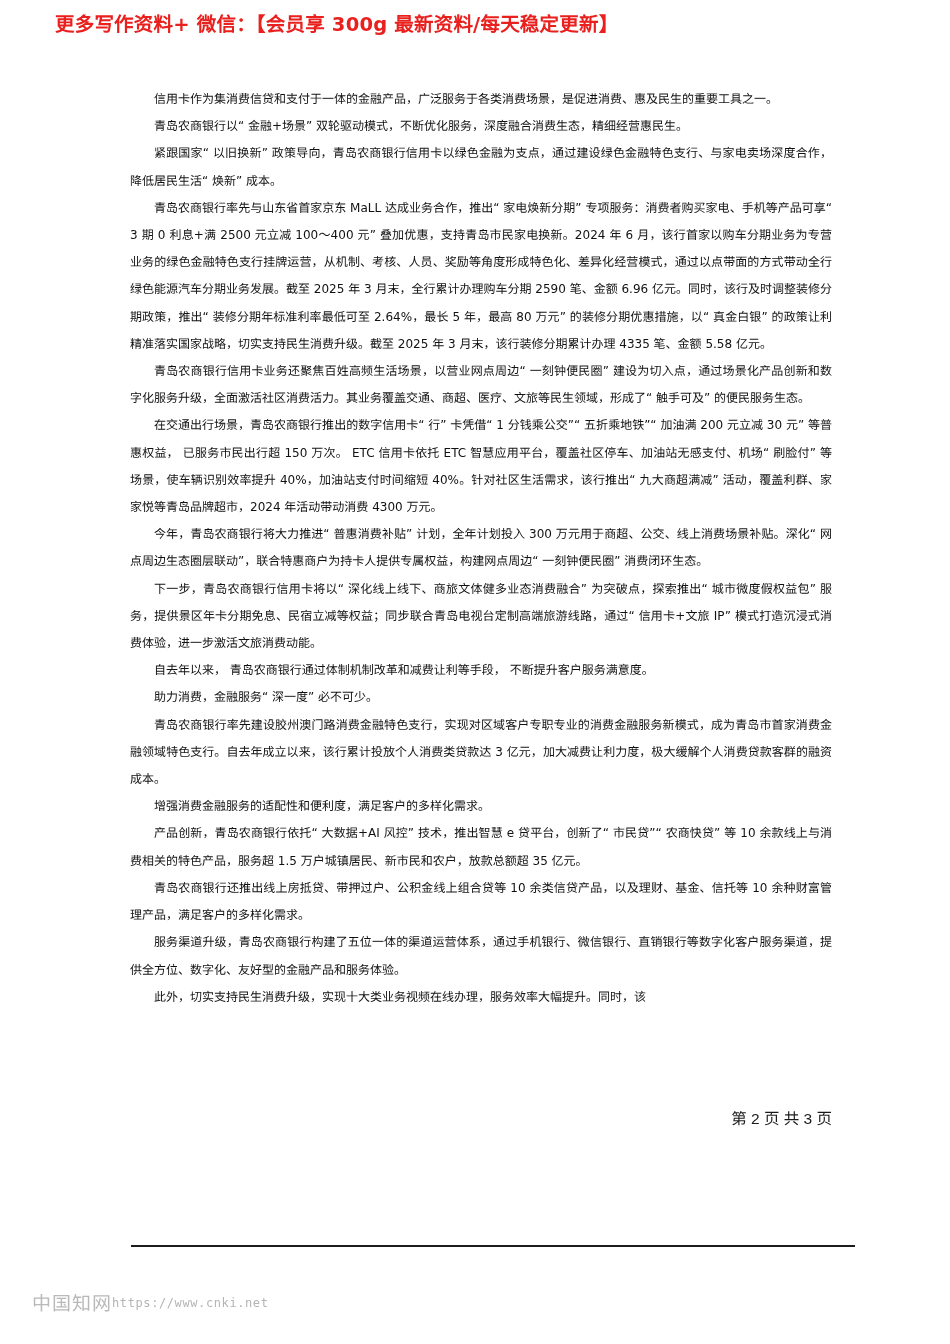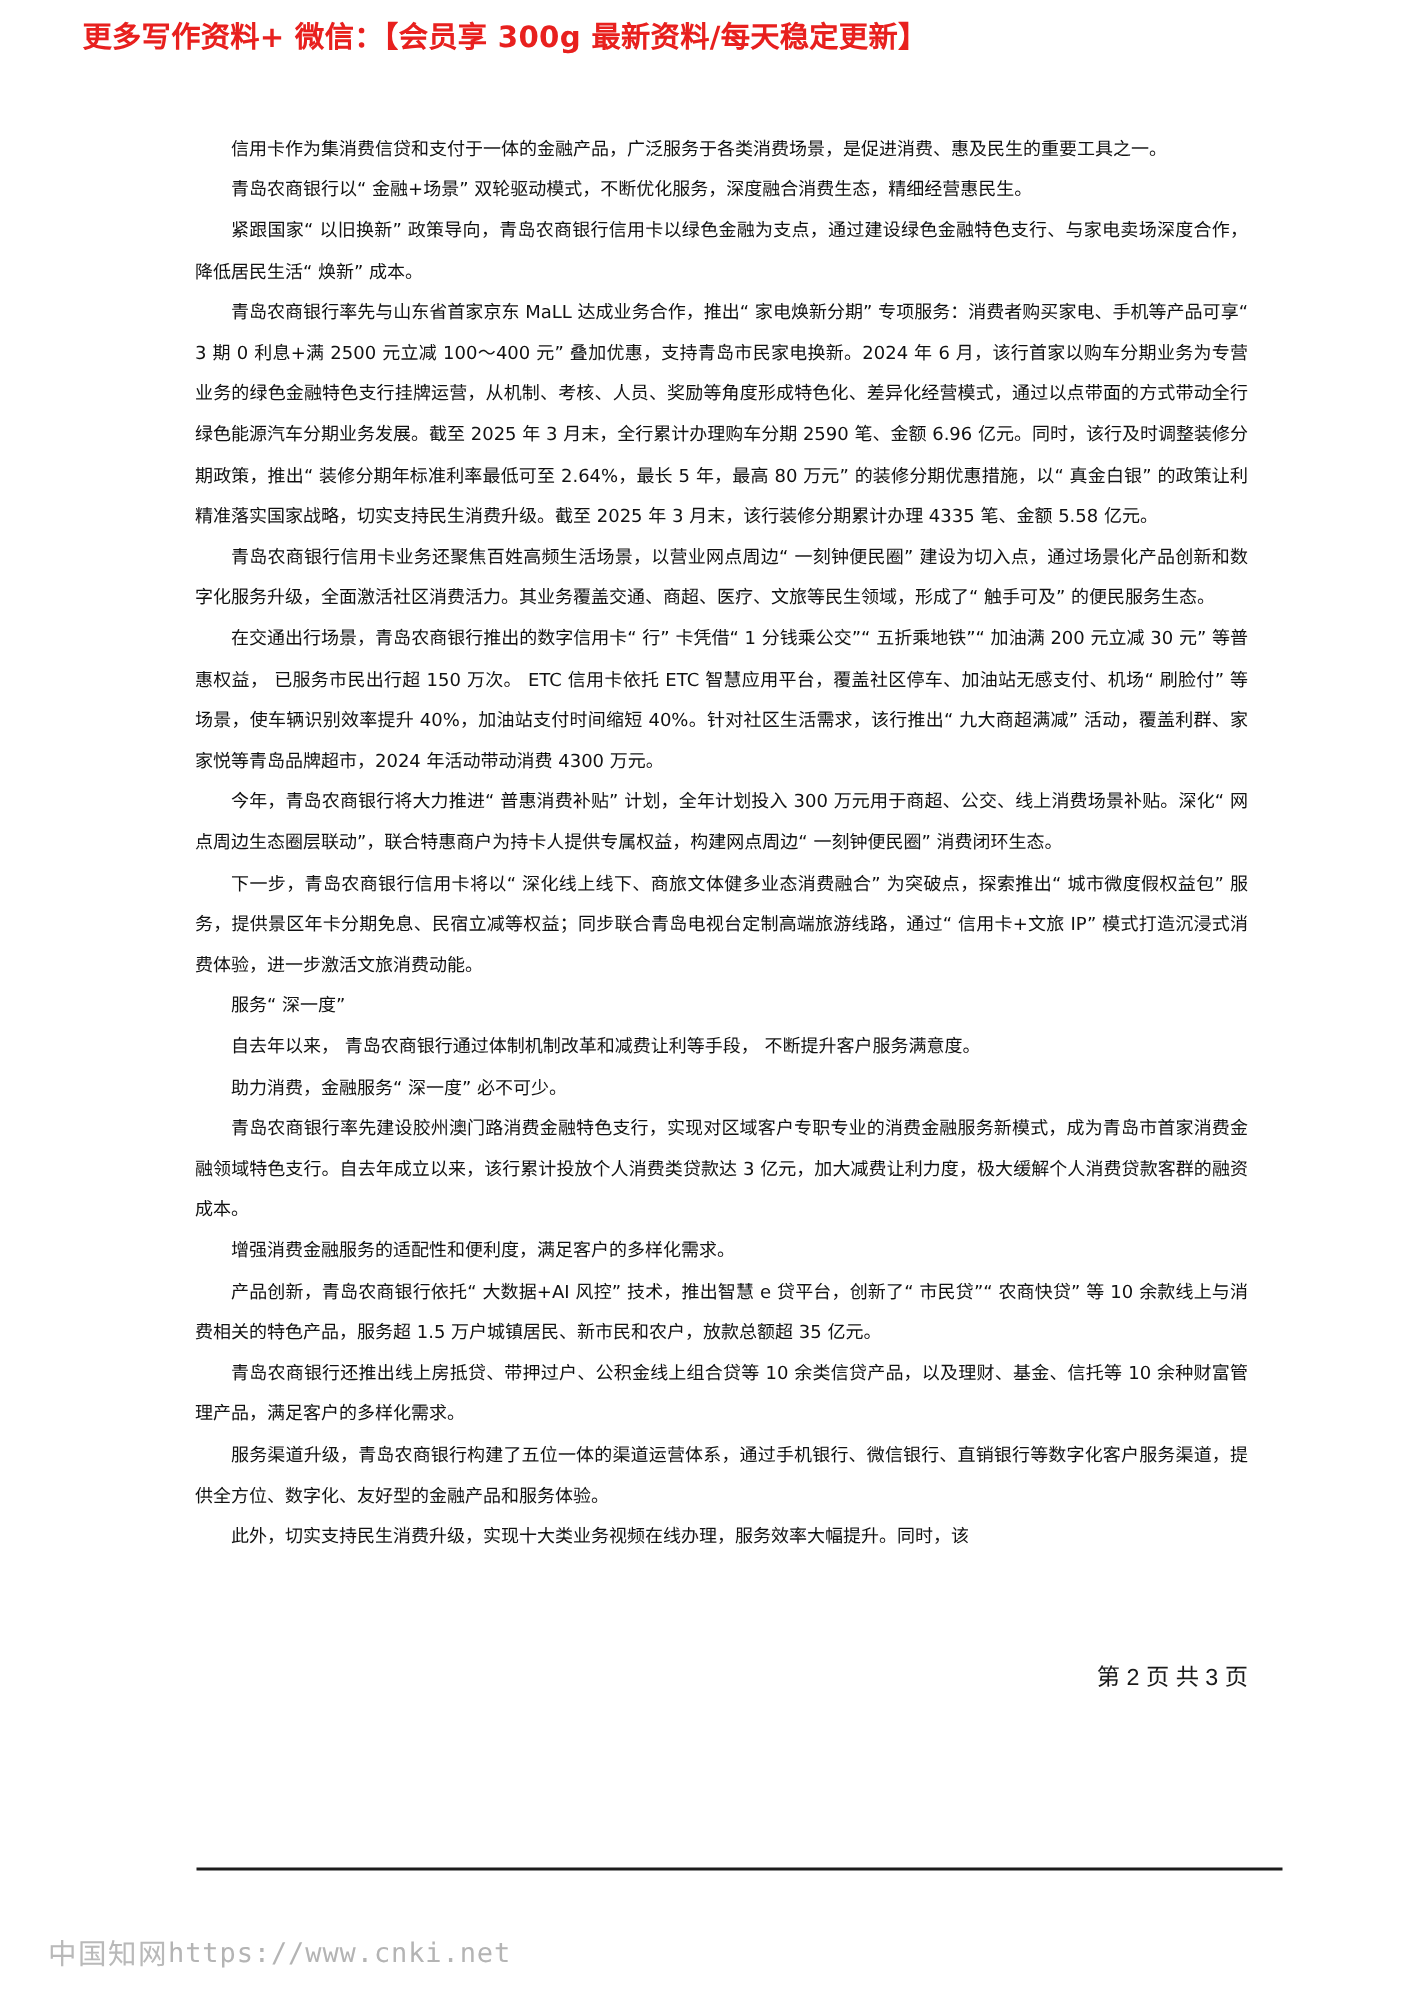--- a/index.html
+++ b/index.html
@@ -92,21 +92,21 @@
     opacity: 1;
   }
   .watermark-brand {
     font-size: 19px;
     line-height: 24px;
     color: #b9b9b9;
     font-family: "DejaVu Sans", "Liberation Sans", sans-serif;
     letter-spacing: 1px;
   }
   .watermark-url {
-    font-size: 18px;
+    font-size: 12px;
     line-height: 24px;
     color: #b4b4b4;
     font-family: "DejaVu Sans Mono", "Liberation Mono", monospace;
     letter-spacing: 0.6px;
   }
 </style>
 </head>
 <body>
 
 <div class="page">
@@ -115,21 +115,20 @@
 
   <div class="body-column">
     <p class="para">信用卡作为集消费信贷和支付于一体的金融产品，广泛服务于各类消费场景，是促进消费、惠及民生的重要工具之一。</p>
     <p class="para">青岛农商银行以“ 金融+场景” 双轮驱动模式，不断优化服务，深度融合消费生态，精细经营惠民生。</p>
     <p class="para">紧跟国家“ 以旧换新” 政策导向，青岛农商银行信用卡以绿色金融为支点，通过建设绿色金融特色支行、与家电卖场深度合作，降低居民生活“ 焕新” 成本。</p>
     <p class="para">青岛农商银行率先与山东省首家京东 MaLL 达成业务合作，推出“ 家电焕新分期” 专项服务：消费者购买家电、手机等产品可享“ 3 期 0 利息+满 2500 元立减 100～400 元” 叠加优惠，支持青岛市民家电换新。2024 年 6 月，该行首家以购车分期业务为专营业务的绿色金融特色支行挂牌运营，从机制、考核、人员、奖励等角度形成特色化、差异化经营模式，通过以点带面的方式带动全行绿色能源汽车分期业务发展。截至 2025 年 3 月末，全行累计办理购车分期 2590 笔、金额 6.96 亿元。同时，该行及时调整装修分期政策，推出“ 装修分期年标准利率最低可至 2.64%，最长 5 年，最高 80 万元” 的装修分期优惠措施，以“ 真金白银” 的政策让利精准落实国家战略，切实支持民生消费升级。截至 2025 年 3 月末，该行装修分期累计办理 4335 笔、金额 5.58 亿元。</p>
     <p class="para">青岛农商银行信用卡业务还聚焦百姓高频生活场景，以营业网点周边“ 一刻钟便民圈” 建设为切入点，通过场景化产品创新和数字化服务升级，全面激活社区消费活力。其业务覆盖交通、商超、医疗、文旅等民生领域，形成了“ 触手可及” 的便民服务生态。</p>
     <p class="para">在交通出行场景，青岛农商银行推出的数字信用卡“ 行” 卡凭借“ 1 分钱乘公交”“ 五折乘地铁”“ 加油满 200 元立减 30 元” 等普惠权益， 已服务市民出行超 150 万次。 ETC 信用卡依托 ETC 智慧应用平台，覆盖社区停车、加油站无感支付、机场“ 刷脸付” 等场景，使车辆识别效率提升 40%，加油站支付时间缩短 40%。针对社区生活需求，该行推出“ 九大商超满减” 活动，覆盖利群、家家悦等青岛品牌超市，2024 年活动带动消费 4300 万元。</p>
     <p class="para">今年，青岛农商银行将大力推进“ 普惠消费补贴” 计划，全年计划投入 300 万元用于商超、公交、线上消费场景补贴。深化“ 网点周边生态圈层联动”，联合特惠商户为持卡人提供专属权益，构建网点周边“ 一刻钟便民圈” 消费闭环生态。</p>
     <p class="para">下一步，青岛农商银行信用卡将以“ 深化线上线下、商旅文体健多业态消费融合” 为突破点，探索推出“ 城市微度假权益包” 服务，提供景区年卡分期免息、民宿立减等权益；同步联合青岛电视台定制高端旅游线路，通过“ 信用卡+文旅 IP” 模式打造沉浸式消费体验，进一步激活文旅消费动能。</p>
-    <p class="para">服务“ 深一度”</p>
     <p class="para">自去年以来， 青岛农商银行通过体制机制改革和减费让利等手段， 不断提升客户服务满意度。</p>
     <p class="para">助力消费，金融服务“ 深一度” 必不可少。</p>
     <p class="para">青岛农商银行率先建设胶州澳门路消费金融特色支行，实现对区域客户专职专业的消费金融服务新模式，成为青岛市首家消费金融领域特色支行。自去年成立以来，该行累计投放个人消费类贷款达 3 亿元，加大减费让利力度，极大缓解个人消费贷款客群的融资成本。</p>
     <p class="para">增强消费金融服务的适配性和便利度，满足客户的多样化需求。</p>
     <p class="para">产品创新，青岛农商银行依托“ 大数据+AI 风控” 技术，推出智慧 e 贷平台，创新了“ 市民贷”“ 农商快贷” 等 10 余款线上与消费相关的特色产品，服务超 1.5 万户城镇居民、新市民和农户，放款总额超 35 亿元。</p>
     <p class="para">青岛农商银行还推出线上房抵贷、带押过户、公积金线上组合贷等 10 余类信贷产品，以及理财、基金、信托等 10 余种财富管理产品，满足客户的多样化需求。</p>
     <p class="para">服务渠道升级，青岛农商银行构建了五位一体的渠道运营体系，通过手机银行、微信银行、直销银行等数字化客户服务渠道，提供全方位、数字化、友好型的金融产品和服务体验。</p>
     <p class="para">此外，切实支持民生消费升级，实现十大类业务视频在线办理，服务效率大幅提升。同时，该</p>
   </div>
 

